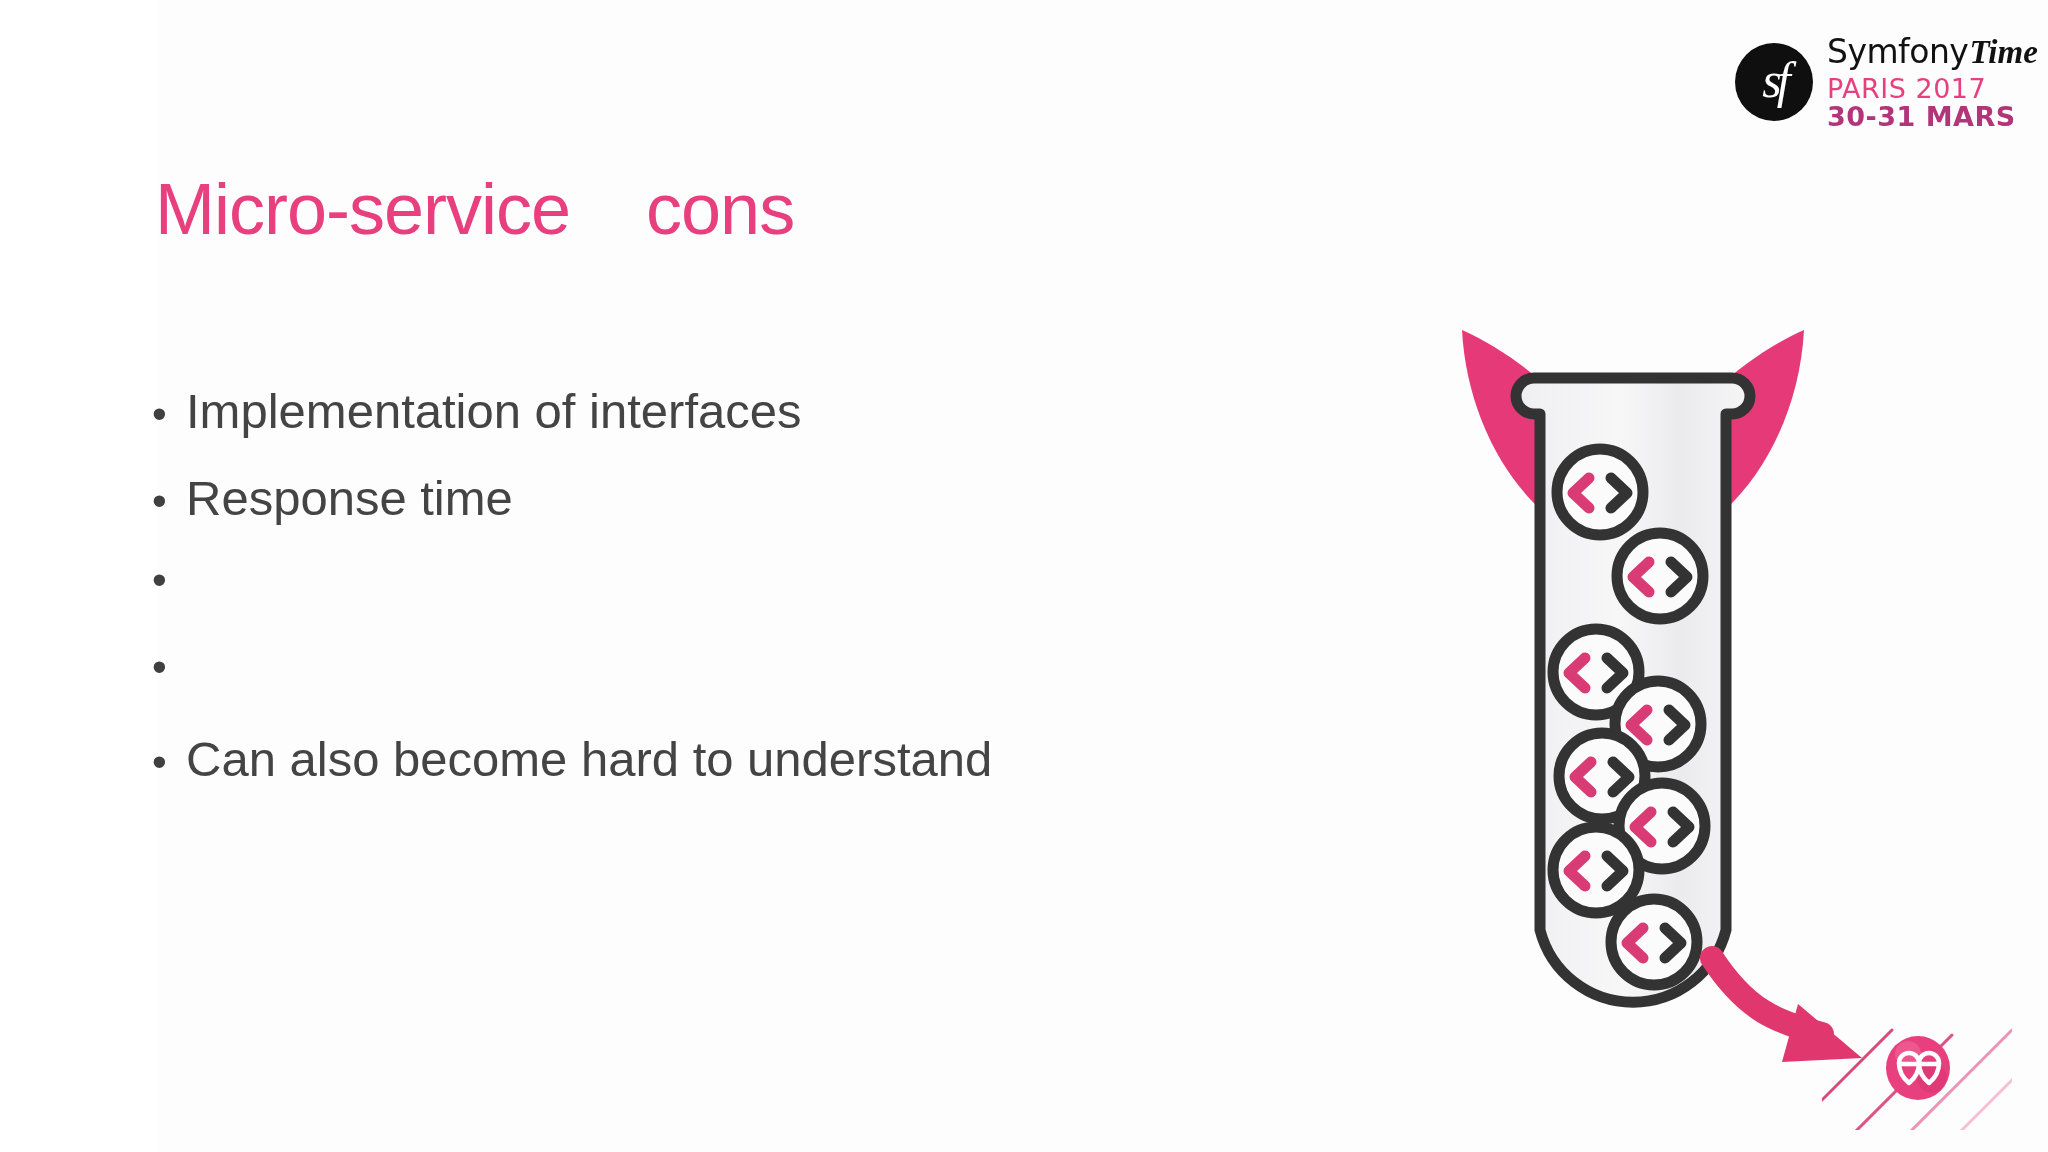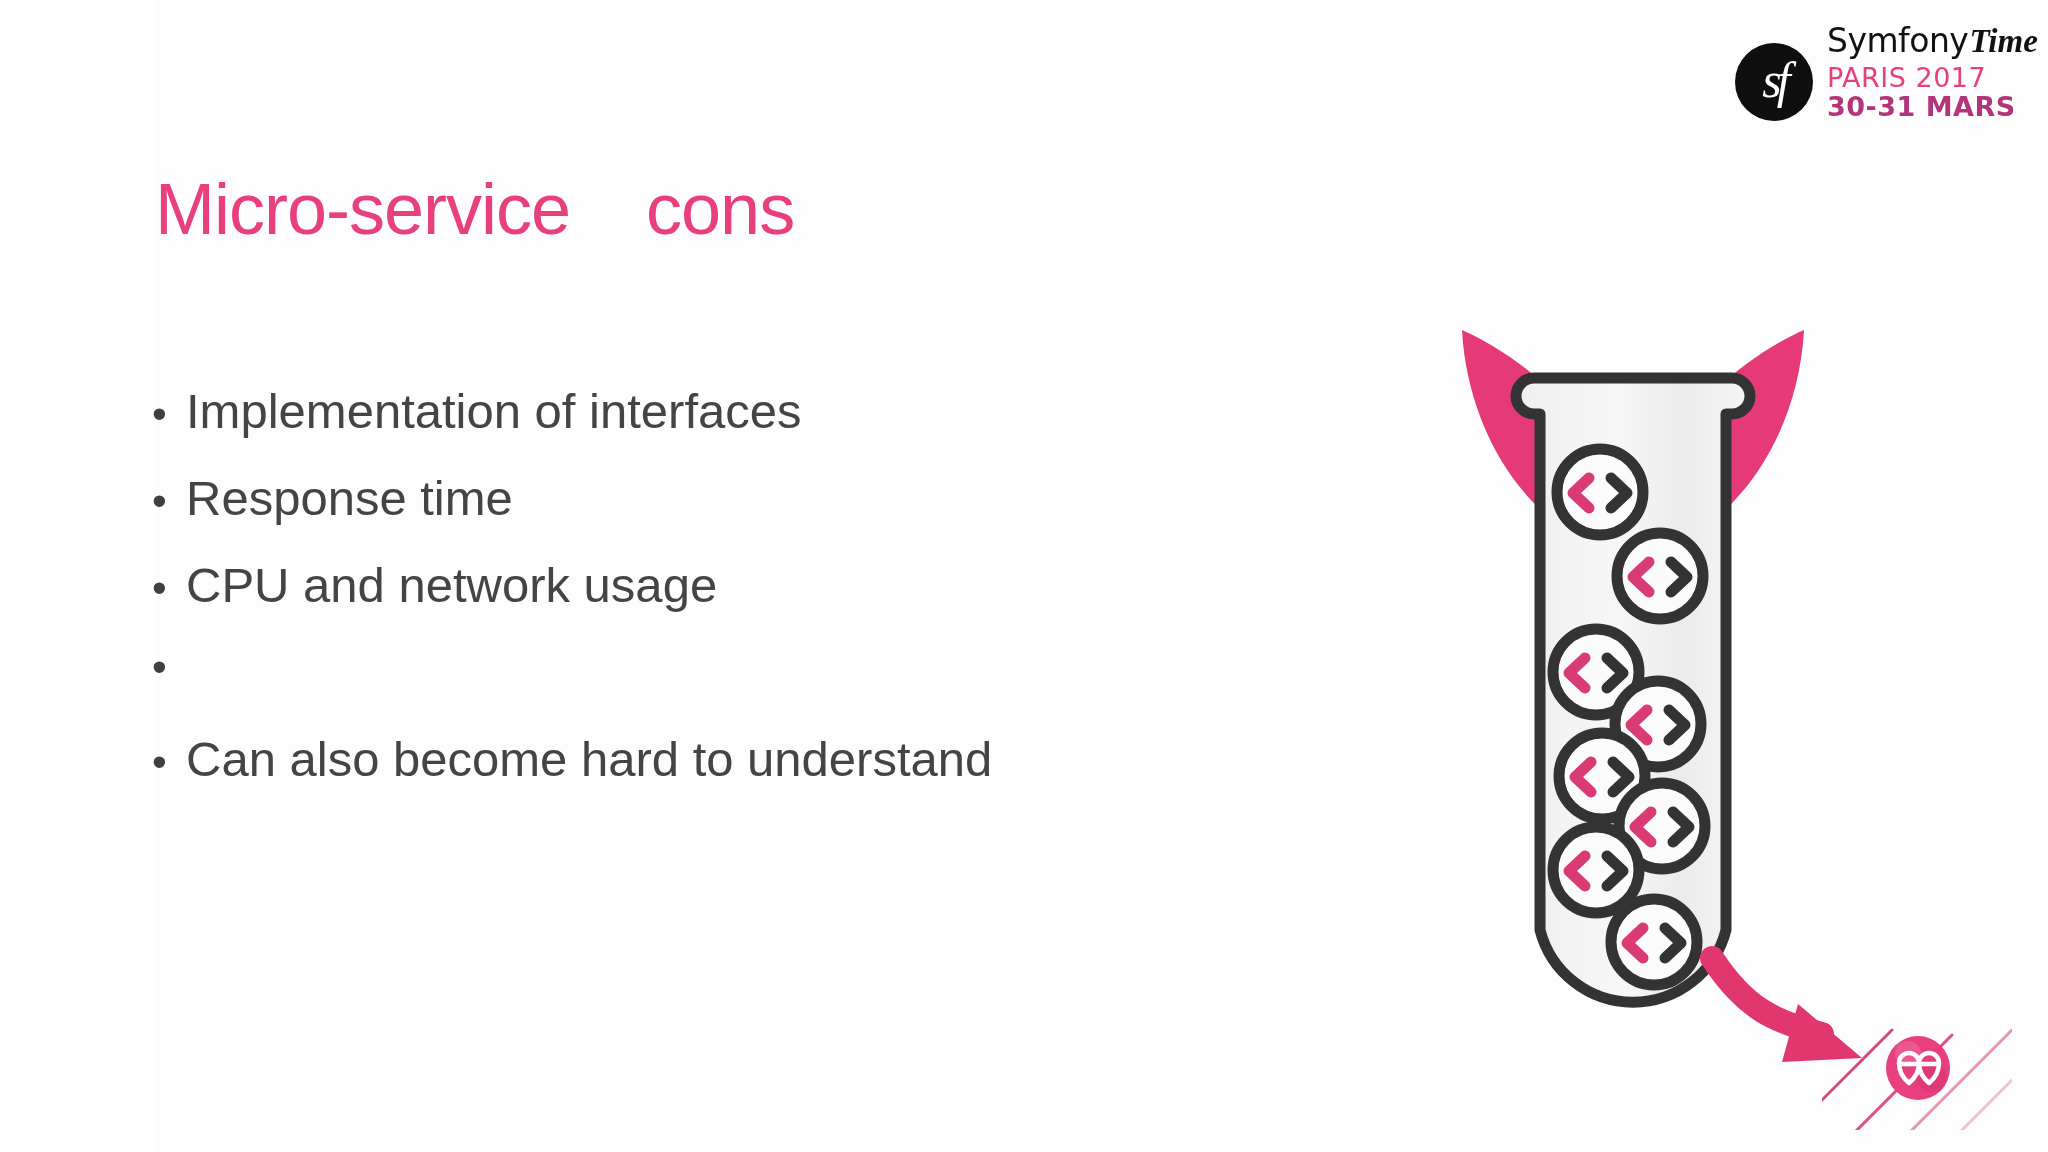--- a/index.html
+++ b/index.html
@@ -25,25 +25,25 @@
     width: 1890px;
     height: 1152px;
     background: #fdfdfe;
     pointer-events: none;
   }
 
   
   #brand-logo {
     position: absolute;
     left: 1735px;
-    top: 21px;
+    top: 32px;
     width: 290px;
     height: 100px;
     display: flex;
-    align-items: flex-end;
+    align-items: center;
     gap: 14px;
   }
   #sf-mark {
     width: 78px;
     height: 78px;
     flex: 0 0 78px;
     border-radius: 50%;
     background: #0f0f0f;
     position: relative;
   }
@@ -190,21 +190,20 @@
     <div class="bullet-row">
       <span class="bullet-dot">•</span>
       <span class="bullet-text">Implementation of interfaces</span>
     </div>
     <div class="bullet-row">
       <span class="bullet-dot">•</span>
       <span class="bullet-text">Response time</span>
     </div>
     <div class="bullet-row">
       <span class="bullet-dot">•</span>
-      <span class="bullet-text">CPU and network usage</span>
     </div>
     <div class="bullet-row">
       <span class="bullet-dot">•</span>
     </div>
     <div class="bullet-row">
       <span class="bullet-dot">•</span>
       <span class="bullet-text">Can also become hard to understand</span>
     </div>
   </div>
 

